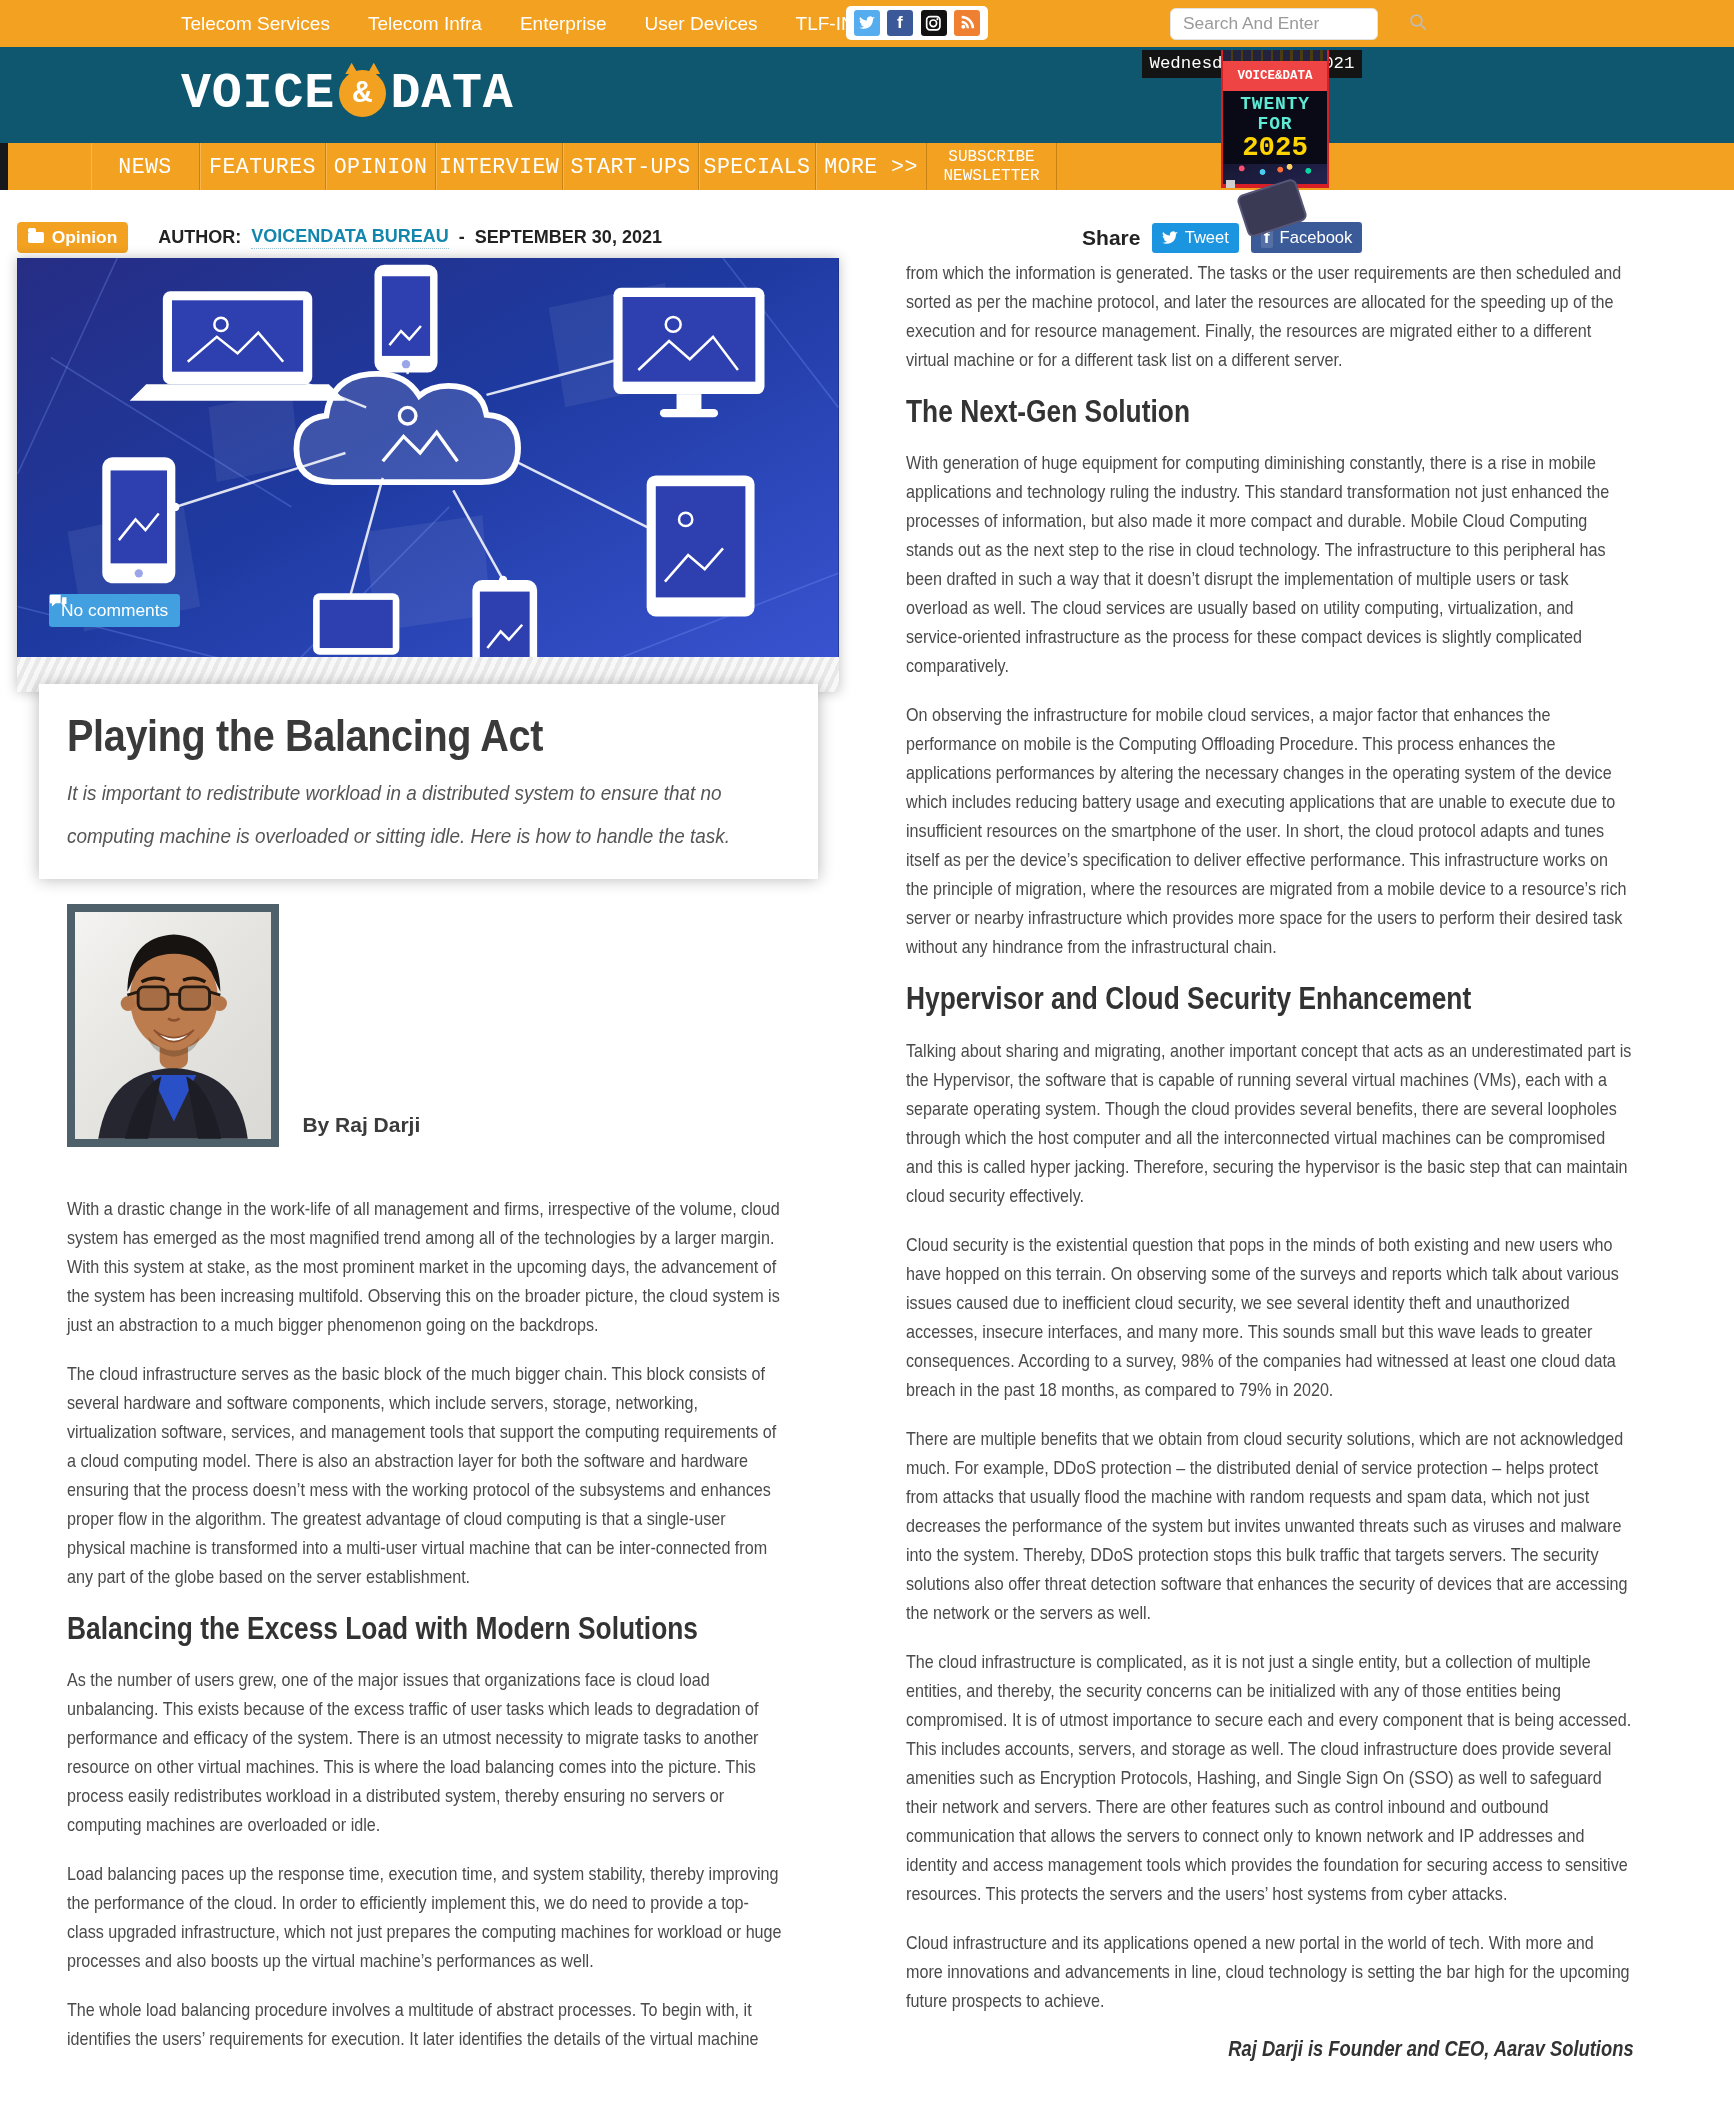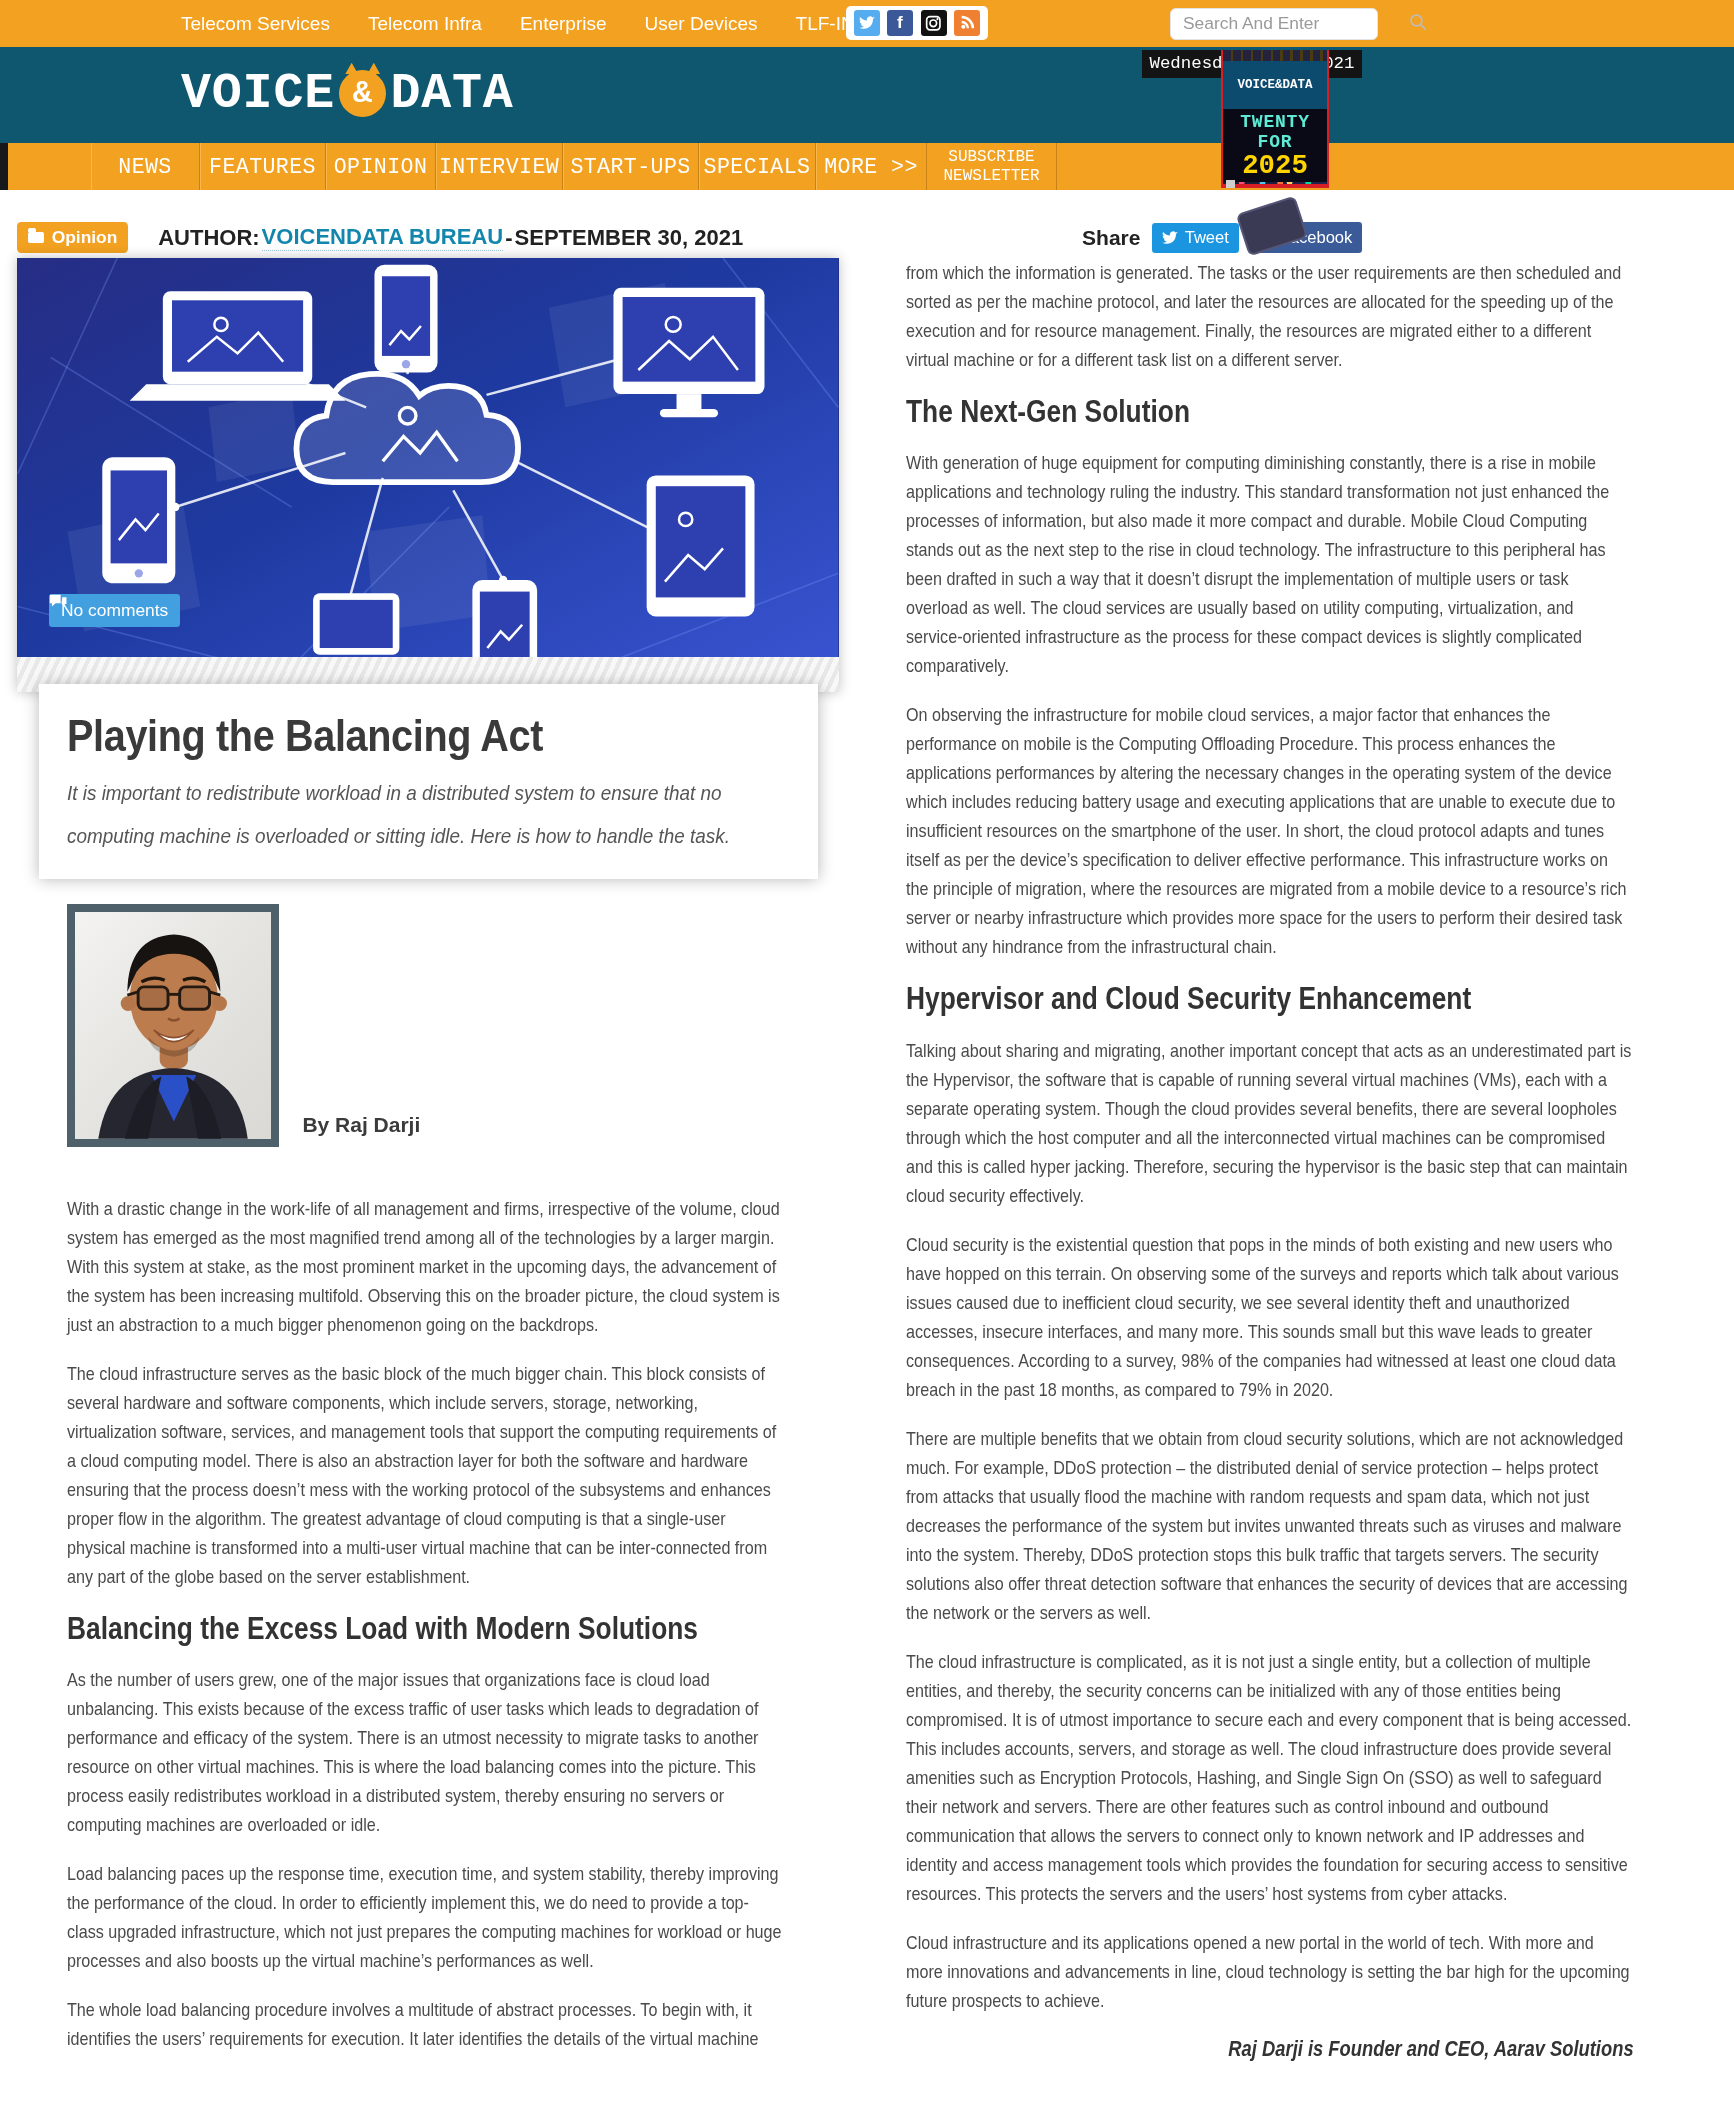--- a/index.html
+++ b/index.html
@@ -31,21 +31,21 @@
        clip-path:polygon(0 100%,50% 0,100% 100%);}
   .amp::before{left:5.8px;} .amp::after{right:5.8px;}
   .datebar{position:absolute;left:1142px;top:2.5px;width:220px;height:28px;background:#141414;color:#fff;
            font-size:17.4px;display:flex;align-items:center;justify-content:space-between;padding:0 7.5px;
            box-sizing:border-box;z-index:1;}
   
   .cover{position:absolute;left:1221px;top:3.3px;width:108px;height:138px;z-index:6;background:#0a0a16;
          border-left:2.5px solid #d81f26;border-right:2.5px solid #d81f26;display:flex;flex-direction:column;
          box-sizing:border-box;cursor:pointer;}
   .cover-strip{height:10.8px;background:repeating-linear-gradient(90deg,#23233d 0 7.5px,#4a3b10 7.5px 10px);}
-  .cover-logo{background:#0c4a6e;color:#fff;font-weight:bold;font-size:12.5px;text-align:center;padding:17px 0;}
+  .cover-logo{background:#ef4444;color:#fff;font-weight:bold;font-size:12.5px;text-align:center;padding:8px 0;}
   .cover-l1{color:#5eead4;font-weight:bold;font-size:18px;text-align:center;margin-top:3.3px;letter-spacing:0.8px;}
   .cover-l2{color:#ffd400;font-weight:bold;font-size:27.4px;text-align:center;line-height:28px;}
   .cover-art{flex:1;position:relative;margin-top:1.7px;border-bottom:4.2px solid #d81f26;
      background:linear-gradient(160deg,#171732,#232350);
      background-image:radial-gradient(circle 2.5px at 18% 22%,#ff4d6d 0 2.5px,transparent 3.3px),
                       radial-gradient(circle 2.5px at 64% 14%,#ffd166 0 2.5px,transparent 3.3px),
                       radial-gradient(circle 2.5px at 82% 34%,#06d6a0 0 2.5px,transparent 3.3px),
                       radial-gradient(circle 2.5px at 38% 40%,#4cc9f0 0 2.5px,transparent 3.3px),
                       radial-gradient(circle 2.5px at 55% 28%,#ff6b35 0 2.5px,transparent 3.3px),
                       linear-gradient(160deg,#171732,#232350);}
@@ -65,21 +65,21 @@
   .nav-list .nav-item:nth-child(7){width:110px}
   .nav-sub{width:129px;display:flex;flex-direction:column;align-items:center;justify-content:center;
       color:#fff;font-size:16px;line-height:19px;border-right:0.8px solid rgba(125,75,0,.35);cursor:pointer;}
 
   
   .meta{margin:32px 0 0 17.4px;width:1345px;display:flex;align-items:center;}
   .badge-opinion{background:#f2a120;border-radius:4.2px;color:#fff;font-weight:bold;font-size:17.4px;
       padding:5px 10.8px;display:flex;align-items:center;gap:7.5px;cursor:pointer;}
   .folder{width:16px;height:10.8px;background:#fff;border-radius:1.7px;position:relative;display:inline-block;}
   .folder::before{content:'';position:absolute;top:-4.2px;left:0;width:7.5px;height:4.2px;background:#fff;border-radius:1.7px 1.7px 0 0;}
-  .meta-author{margin-left:30px;display:flex;align-items:flex-end;gap:2px;font-weight:bold;font-size:22px;color:#222;}
+  .meta-author{margin-left:30px;display:flex;align-items:center;gap:10px;font-weight:bold;font-size:18px;color:#222;}
   .author-link{color:#1286ad;border-bottom:1.7px dotted #9cc6d6;padding-bottom:0.8px;cursor:pointer;}
   .share-group{margin-left:auto;display:flex;align-items:center;gap:11.6px;}
   .share-label{font-weight:bold;font-size:21px;color:#222;}
   .btn{display:flex;align-items:center;gap:6.6px;color:#fff;font-size:16.6px;border-radius:3.3px;
        padding:5px 10px;cursor:pointer;white-space:nowrap;}
   .btn-tweet{background:#1b95e0;}
   .btn-fb{background:#3a5a98;}
   .fb-f{font-weight:bold;font-size:17.4px;background:#fff2;border-radius:1.7px;padding:0 3.3px;}
 
   

